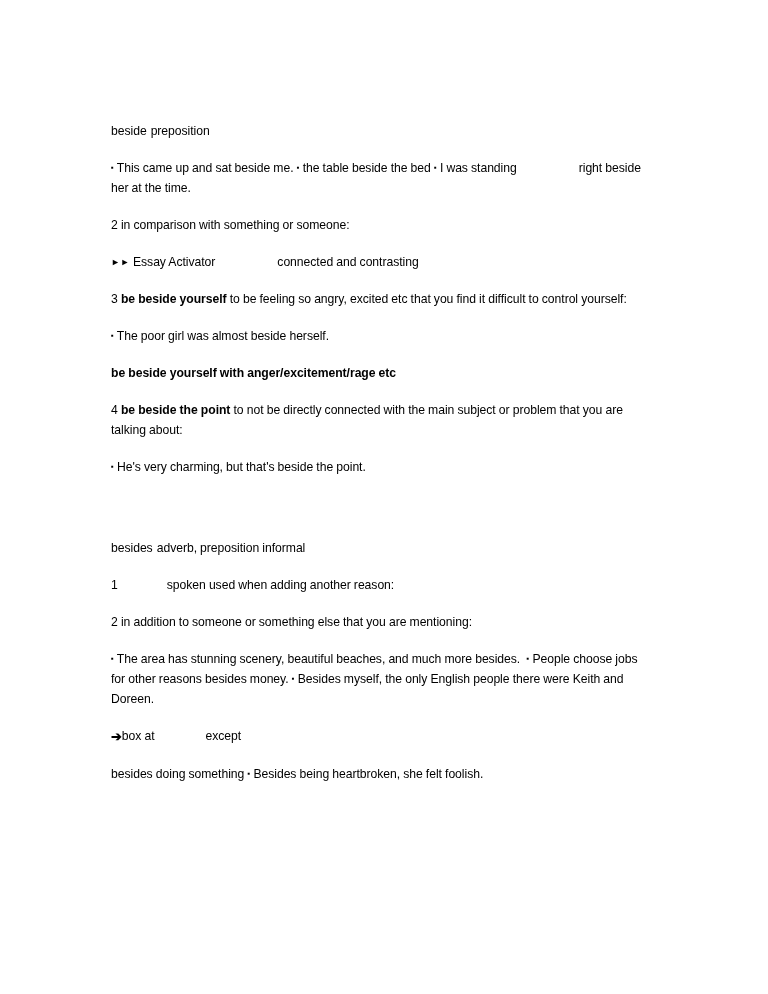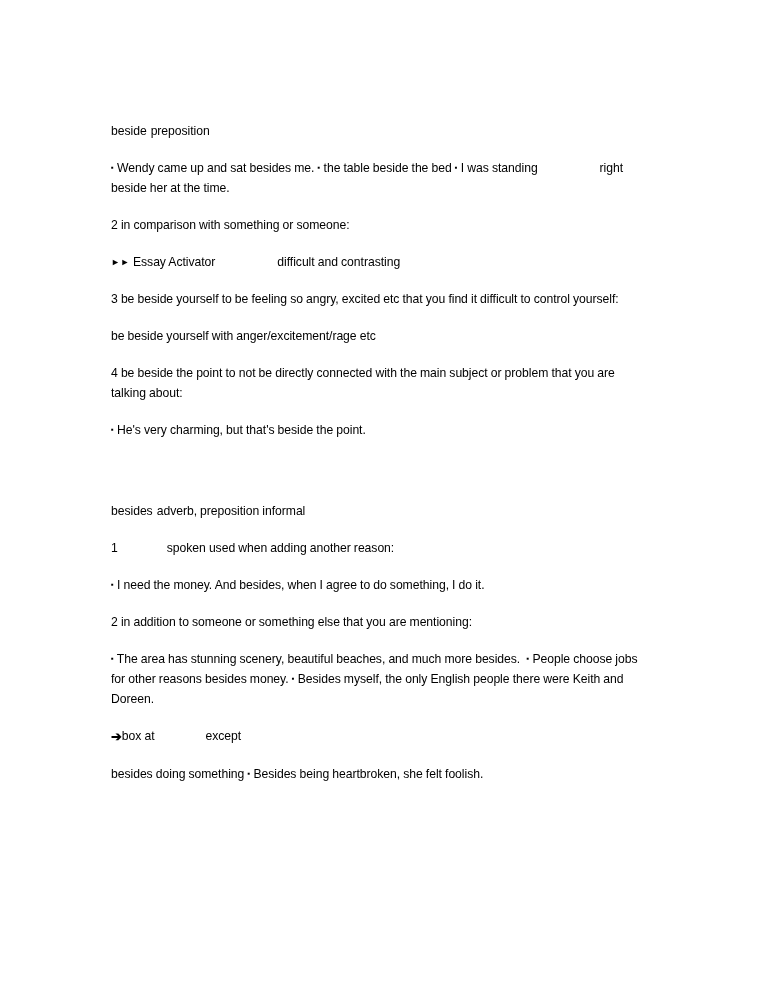--- a/index.html
+++ b/index.html
@@ -30,21 +30,21 @@
   .para {
     font-size: 12.2px;
     line-height: 20px;
     margin: 0 0 17px 0;
     text-align: left;
     word-spacing: -0.2px;
     letter-spacing: -0.05px;
     color: #000000;
   }
   .para b, .bold {
-    font-weight: normal;
+    font-weight: bold;
   }
   .bullet {
     font-size: 8px;
     vertical-align: 2px;
     letter-spacing: 0;
   }
   .tab-md {
     display: inline-block;
     width: 49px;
   }
@@ -76,44 +76,44 @@
 </style>
 </head>
 <body>
 
 <div class="page">
   <div class="doc-body">
 
     <p class="para"><span>beside</span><span class="sp"></span><span>preposition</span></p>
 
 
-    <p class="para"><span class="bullet">▪</span> <span>Wendy came up and sat besides me.</span> <span class="bullet">▪</span> <span>the table beside the bed</span> <span class="bullet">▪</span> <span>I was standing</span><span class="tab-lg"></span><span>right beside her at the time.</span></p>
+    <p class="para"><span class="bullet">▪</span> <span>This came up and sat beside me.</span> <span class="bullet">▪</span> <span>the table beside the bed</span> <span class="bullet">▪</span> <span>I was standing</span><span class="tab-lg"></span><span>right beside her at the time.</span></p>
 
     <p class="para"><span>2</span> <span>in comparison with something or someone:</span></p>
 
 
-    <p class="para"><span class="marker-arrows">►►</span> <span>Essay Activator</span><span class="tab-lg"></span><span>difficult and contrasting</span></p>
+    <p class="para"><span class="marker-arrows">►►</span> <span>Essay Activator</span><span class="tab-lg"></span><span>connected and contrasting</span></p>
 
     <p class="para"><span>3</span> <b>be beside yourself</b> <span>to be feeling so angry, excited etc that you find it difficult to control yourself:</span></p>
 
+    <p class="para"><span class="bullet">▪</span> <span>The poor girl was almost beside herself.</span></p>
 
     <p class="para"><b>be beside yourself with anger/excitement/rage etc</b></p>
 
 
     <p class="para"><span>4</span> <b>be beside the point</b> <span>to not be directly connected with the main subject or problem that you are talking about:</span></p>
 
     <p class="para"><span class="bullet">▪</span> <span>He's very charming, but that's beside the point.</span></p>
 
     <div class="gap"></div>
 
     <p class="para"><span>besides</span><span class="sp"></span><span>adverb, preposition informal</span></p>
 
     <p class="para"><span>1</span><span class="tab-md"></span><span>spoken</span> <span>used when adding another reason:</span></p>
 
-    <p class="para"><span class="bullet">▪</span> <span>I need the money. And besides, when I agree to do something, I do it.</span></p>
 
     <p class="para"><span>2</span> <span>in addition to someone or something else that you are mentioning:</span></p>
 
     <p class="para"><span class="bullet">▪</span> <span>The area has stunning scenery, beautiful beaches, and much more besides.</span>&nbsp; <span class="bullet">▪</span> <span>People choose jobs for other reasons besides money.</span> <span class="bullet">▪</span> <span>Besides myself, the only English people there were Keith and Doreen.</span></p>
 
     <p class="para"><span class="marker-arrow">➔</span><span>box at</span><span class="tab-xl"></span><span>except</span></p>
 
     <p class="para"><span>besides doing something</span> <span class="bullet">▪</span> <span>Besides being heartbroken, she felt foolish.</span></p>
 
 

